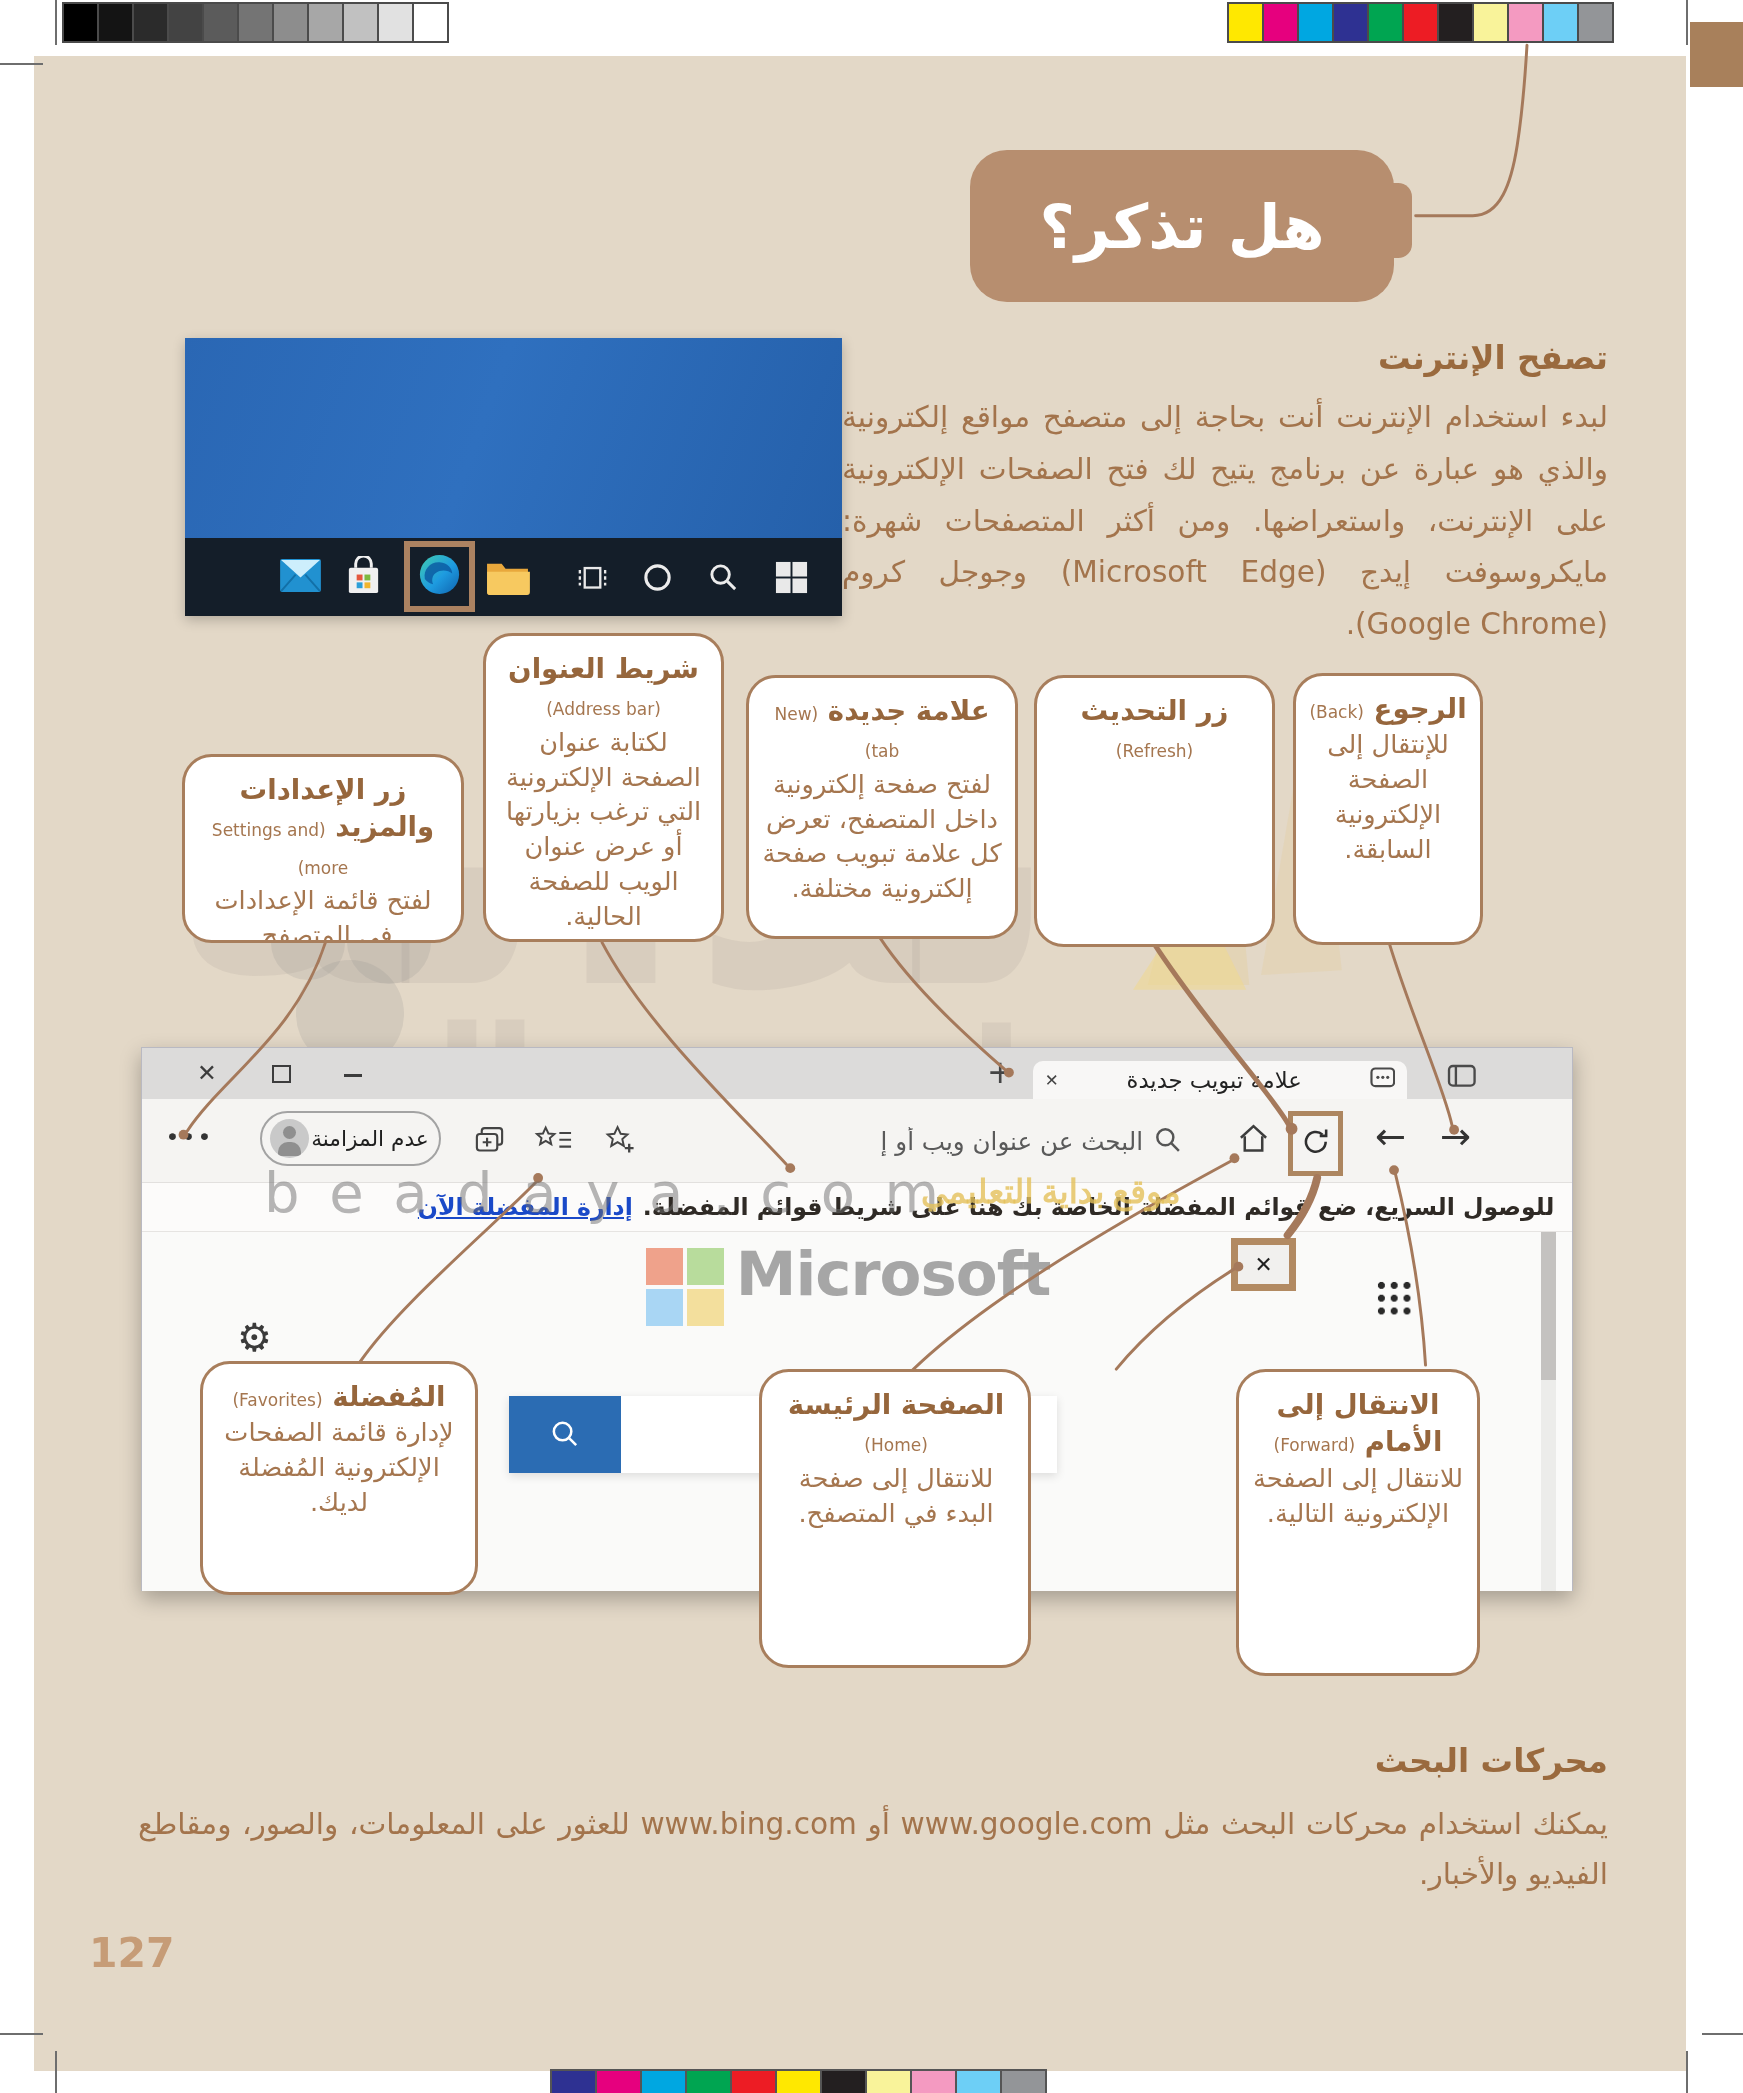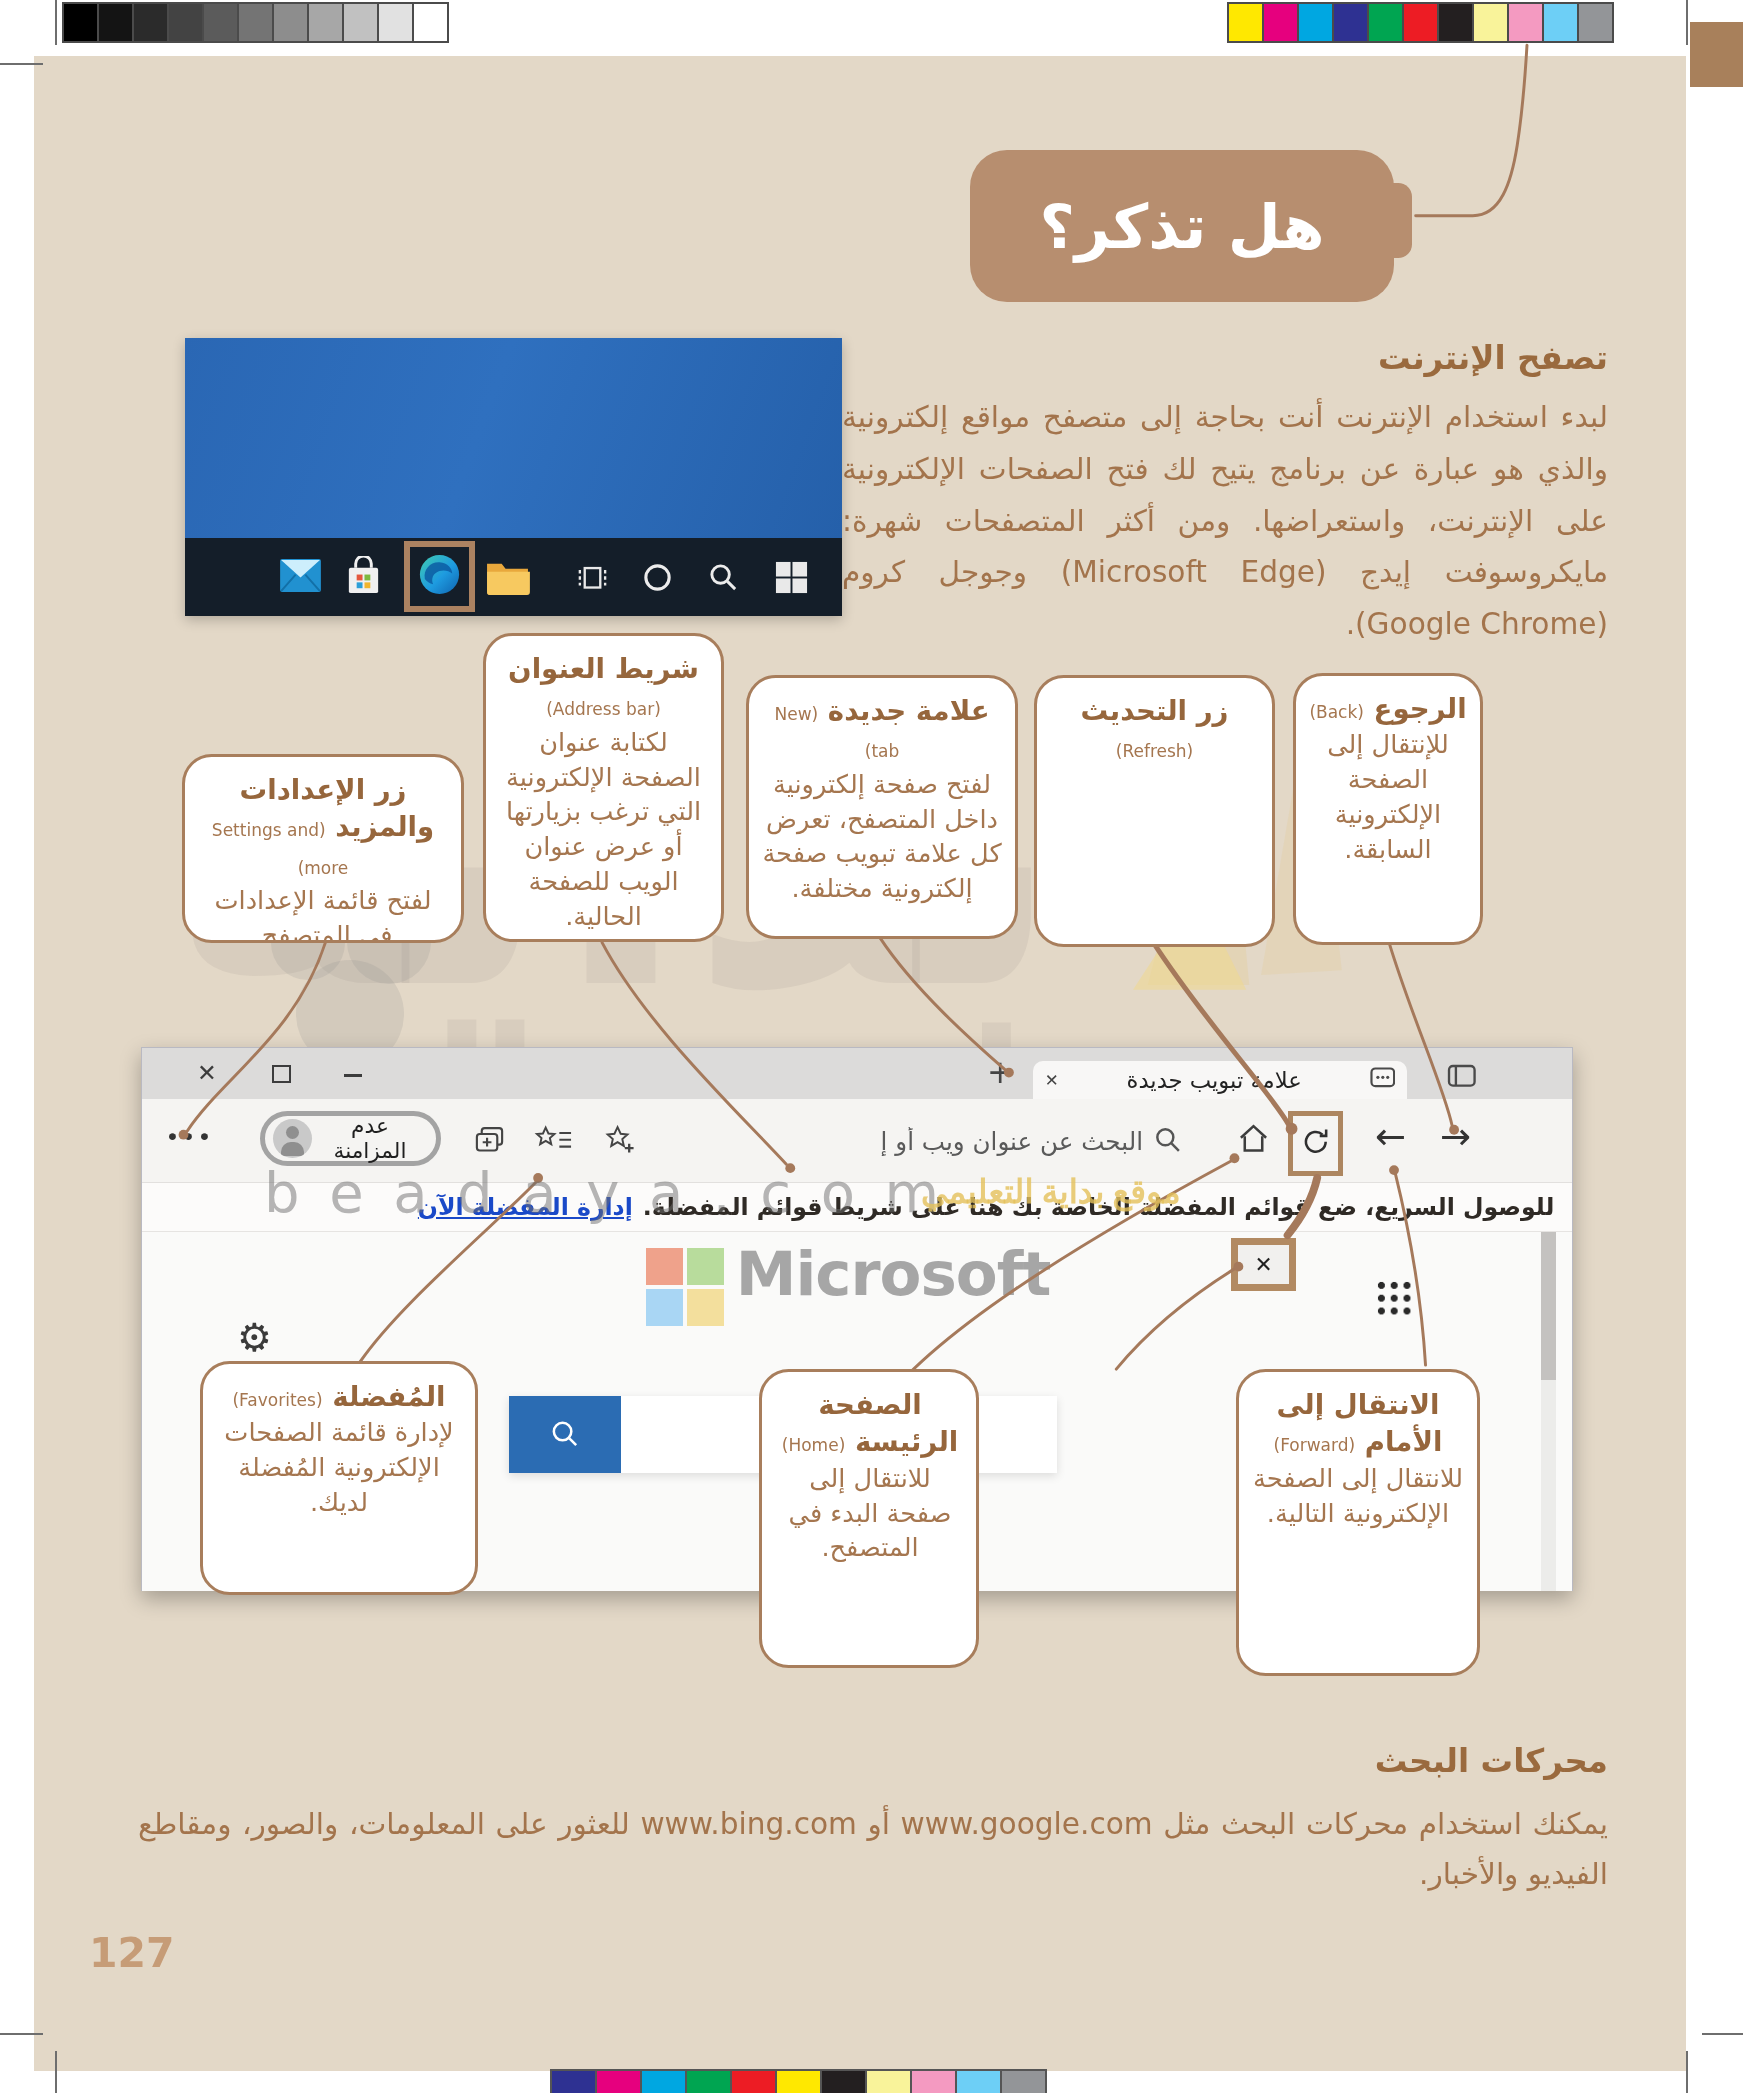--- a/index.html
+++ b/index.html
@@ -50,42 +50,42 @@
            padding:13.8px 9.9px;box-sizing:border-box;direction:rtl;text-align:center;
            color:#a5764f;font-size:25.6px;line-height:1.36;z-index:30;overflow:hidden;}
   .c-title{font-weight:bold;color:#96663c;font-size:27.6px;}
   .c-en{font-weight:normal;color:#a5764f;font-size:17px;}
   #co-settings{left:182px;top:754px;width:282px;height:189px;}
   #co-address{left:483px;top:633px;width:241px;height:309px;}
   #co-newtab{left:746px;top:675px;width:272px;height:264px;}
   #co-refresh{left:1034px;top:675px;width:241px;height:272px;}
   #co-back{left:1293px;top:673px;width:190px;height:272px;}
   #co-favorites{left:200px;top:1361px;width:278px;height:234px;}
-  #co-home{left:759px;top:1369px;width:220px;height:299px;padding-left:12px;}
+  #co-home{left:759px;top:1369px;width:272px;height:299px;padding-left:12px;}
   #co-stop{left:1007px;top:1371px;width:215px;height:311px;}
   #co-forward{left:1236px;top:1369px;width:244px;height:307px;}
 
   
   .browser{position:absolute;left:141px;top:1047px;width:1432px;height:544px;background:#fbfbfa;
            box-shadow:0 7.9px 19.7px rgba(0,0,0,.28);border:1px solid #b9b9c2;box-sizing:border-box;z-index:20;}
   .titlebar{position:relative;height:51px;background:#dcdbda;}
   .wc-close{position:absolute;left:55px;top:10.8px;font-size:23.6px;color:#3c3c3c;}
   .wc-restore{position:absolute;left:130px;top:16.7px;width:14.8px;height:14.8px;border:2.5px solid #3c3c3c;}
   .wc-min{position:absolute;left:202px;top:25.6px;width:17.7px;height:3px;background:#3c3c3c;}
   .newtab-btn{position:absolute;left:845px;top:5.9px;font-size:31.5px;color:#444;}
   .tab{position:absolute;left:891px;top:12.8px;width:374px;height:38px;background:#f8f7f6;
        border-radius:9.9px 9.9px 0 0;display:flex;align-items:center;direction:rtl;
        padding:0 11.8px;box-sizing:border-box;}
   .tab-title{flex:1;text-align:center;font-size:22.7px;color:#222;}
   .tab-close{font-size:16.7px;color:#444;}
   .tab-actions{position:absolute;left:1305px;top:15.8px;}
 
   .toolbar{position:relative;height:83px;background:#f5f4f2;border-bottom:1px solid #e2e0de;}
   .more-btn{position:absolute;left:23.6px;top:23.6px;font-size:23.6px;color:#333;letter-spacing:2px;}
-  .profile{position:absolute;left:118px;top:11.8px;width:181px;height:55px;border:5px solid #a3a3a3;
+  .profile{position:absolute;left:118px;top:11.8px;width:181px;height:55px;border:2px solid #a3a3a3;
            border-radius:29.6px;display:flex;align-items:center;padding:0 7.9px;box-sizing:border-box;}
   .avatar{width:39px;height:39px;border-radius:50%;background:#c9c9c9;position:relative;overflow:hidden;flex:0 0 39px;}
   .avatar::before{content:"";position:absolute;left:12.8px;top:6.9px;width:13.8px;height:13.8px;border-radius:50%;background:#8f8f8f;}
   .avatar::after{content:"";position:absolute;left:7.9px;top:23.6px;width:23.6px;height:13.8px;border-radius:9.9px 9.9px 0 0;background:#8f8f8f;}
   .profile-label{flex:1;text-align:center;direction:rtl;font-size:21.7px;color:#1f1f1f;}
   .collections-icon{position:absolute;left:331px;top:25.6px;}
   .favhub-icon{position:absolute;left:392px;top:25.6px;}
   .addfav-icon{position:absolute;left:461px;top:25.6px;}
   .address-text{position:absolute;left:739px;top:27.6px;width:262px;direction:rtl;text-align:right;
                 font-size:24.6px;color:#5a5a5a;white-space:nowrap;overflow:hidden;}

